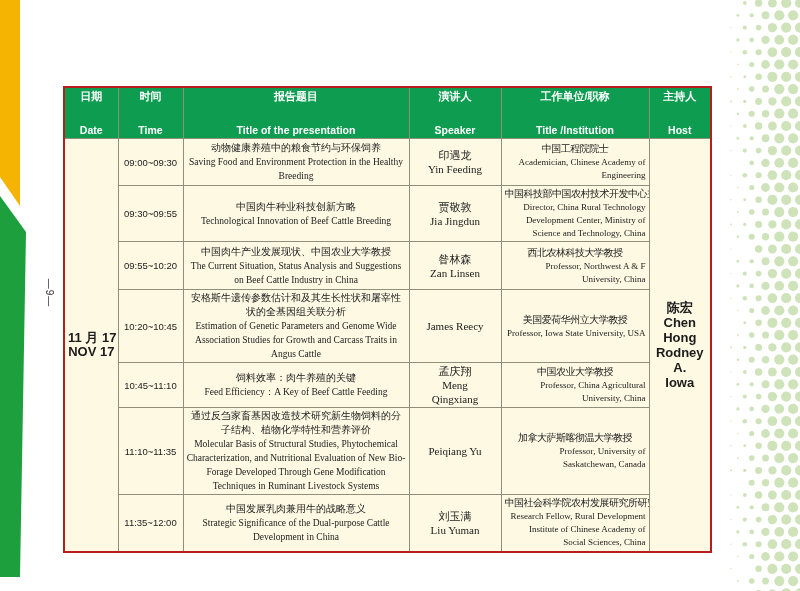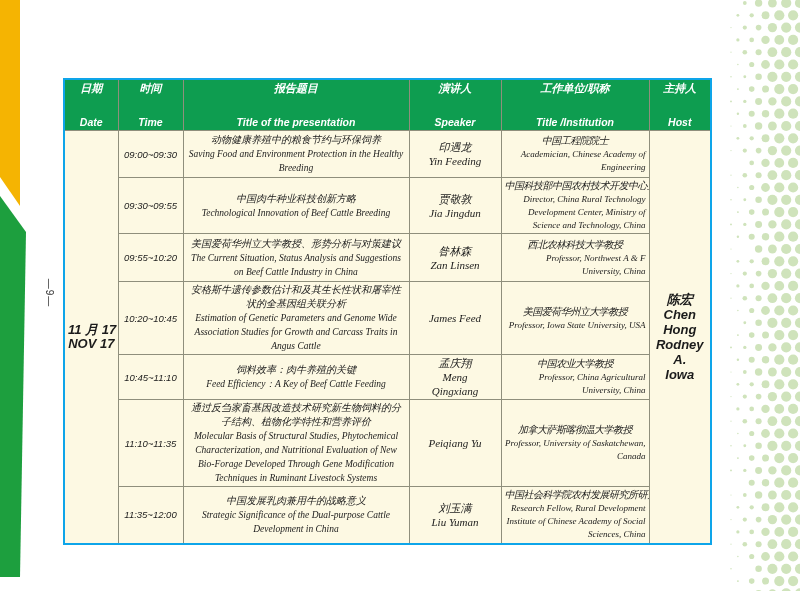--- a/index.html
+++ b/index.html
@@ -10,24 +10,23 @@
     color:#1b1b1b;
   }
   #left-band{position:absolute;left:0;top:0;}
   #page-num{
     position:absolute;left:31px;top:286px;width:34px;height:14px;
     transform:rotate(90deg);transform-origin:center;
     font-size:10px;color:#333;text-align:center;letter-spacing:1px;
   }
   #dots{position:absolute;left:715px;top:0;}
   table.program{
-    position:absolute;left:63px;top:78px;
+    position:absolute;left:63px;top:86px;
     border-collapse:collapse;table-layout:fixed;width:647px;
-    border:2px solid #0ea5e9;
-    font-style:italic;
+    border:2px solid #b91c1c;
   }
   .program th,.program td{
     border:1px solid #8f8f7c;
     text-align:center;vertical-align:middle;
     padding:1px 3px;overflow:hidden;
   }
   .program th{
     background:#0e9d50;color:#ffffff;font-weight:bold;height:30px;
     font-family:"Liberation Sans","DejaVu Sans",sans-serif;
   }
@@ -128,40 +127,40 @@
           <div>Jia Jingdun</div>
         </td>
         <td class="inst-cell serif">
           <div class="cn">中国科技部中国农村技术开发中心主任</div>
           <div class="en">Director, China Rural Technology Development Center, Ministry of Science and Technology, China</div>
         </td>
       </tr>
       <tr style="height: 48px;">
         <td class="time-cell">09:55~10:20</td>
         <td class="title-cell serif">
-          <div class="cn">美国爱荷华州立大学教授、形势分析与对策建议</div>
+          <div class="cn">中国肉牛产业发展现状、中国农业大学教授</div>
           <div class="en">The Current Situation, Status Analysis and Suggestions on Beef Cattle Industry in China</div>
         </td>
         <td class="speaker-cell serif">
           <div>昝林森</div>
           <div>Zan Linsen</div>
         </td>
         <td class="inst-cell serif">
           <div class="cn">西北农林科技大学教授</div>
           <div class="en">Professor, Northwest A &amp; F University, China</div>
         </td>
       </tr>
       <tr style="height: 68px;">
         <td class="time-cell">10:20~10:45</td>
         <td class="title-cell serif">
           <div class="cn">安格斯牛遗传参数估计和及其生长性状和屠宰性状的全基因组关联分析</div>
           <div class="en">Estimation of Genetic Parameters and Genome Wide Association Studies for Growth and Carcass Traits in Angus Cattle</div>
         </td>
         <td class="speaker-cell serif">
-          <div>James Feed</div>
+          <div>James Reecy</div>
         </td>
         <td class="inst-cell serif">
           <div class="cn">美国爱荷华州立大学教授</div>
           <div class="en">Professor, Iowa State University, USA</div>
         </td>
       </tr>
       <tr style="height: 42px;">
         <td class="time-cell">10:45~11:10</td>
         <td class="title-cell serif">
           <div class="cn">饲料效率：肉牛养殖的关键</div>

